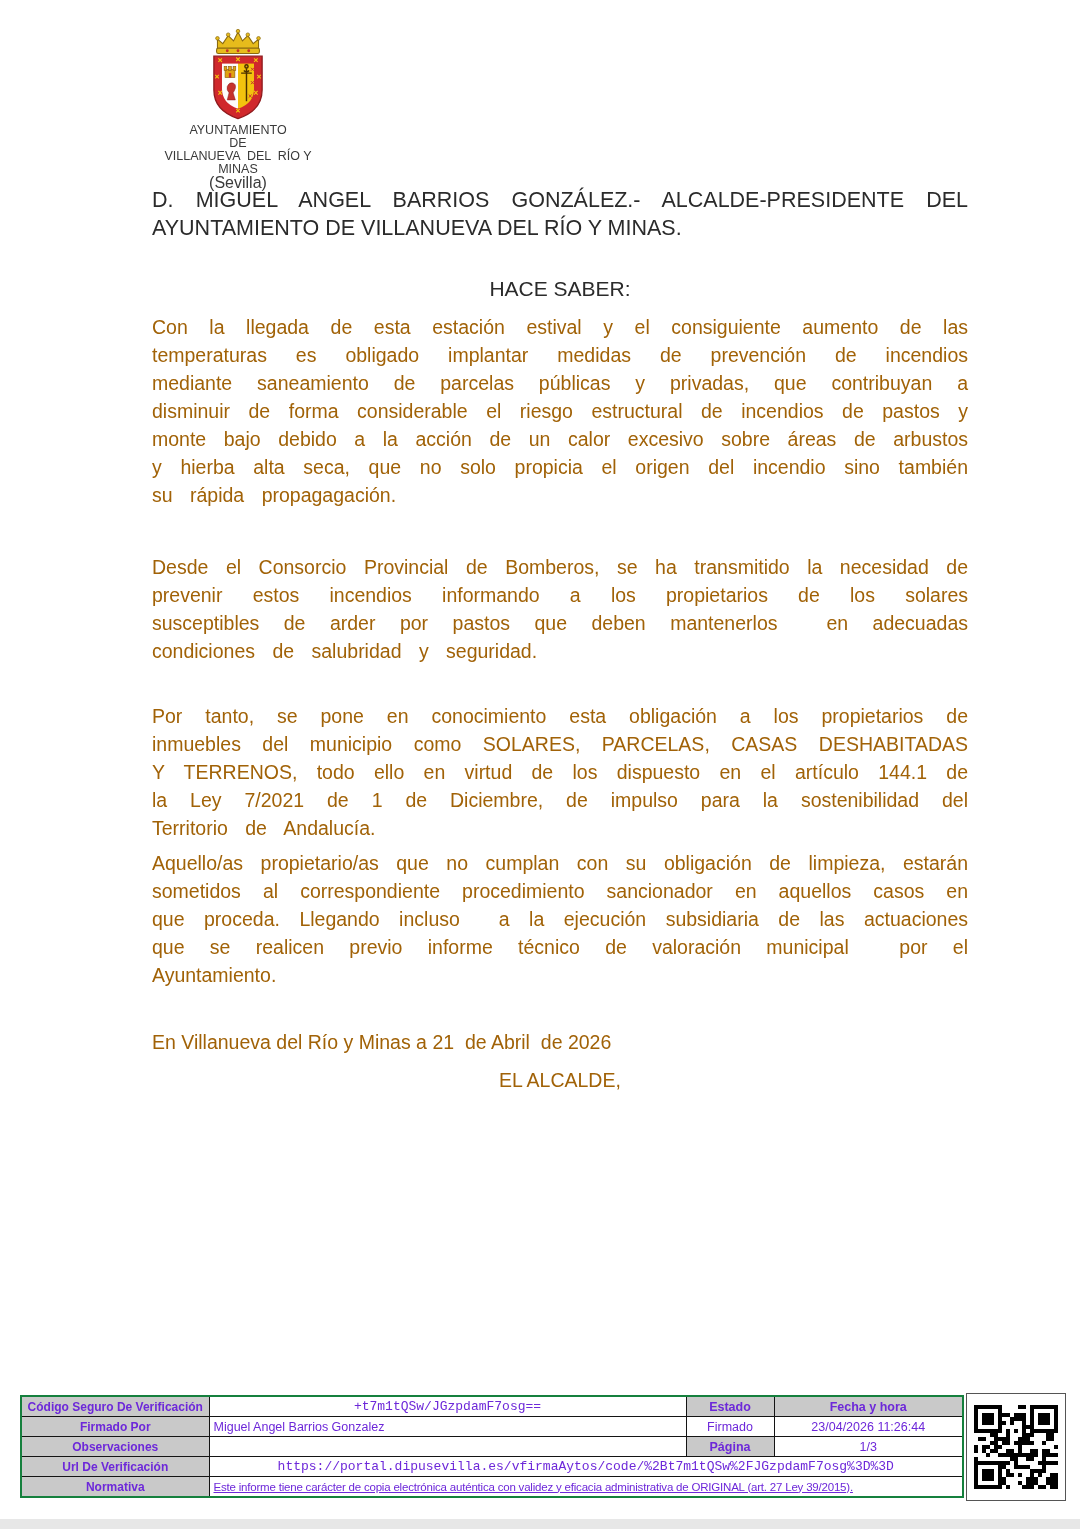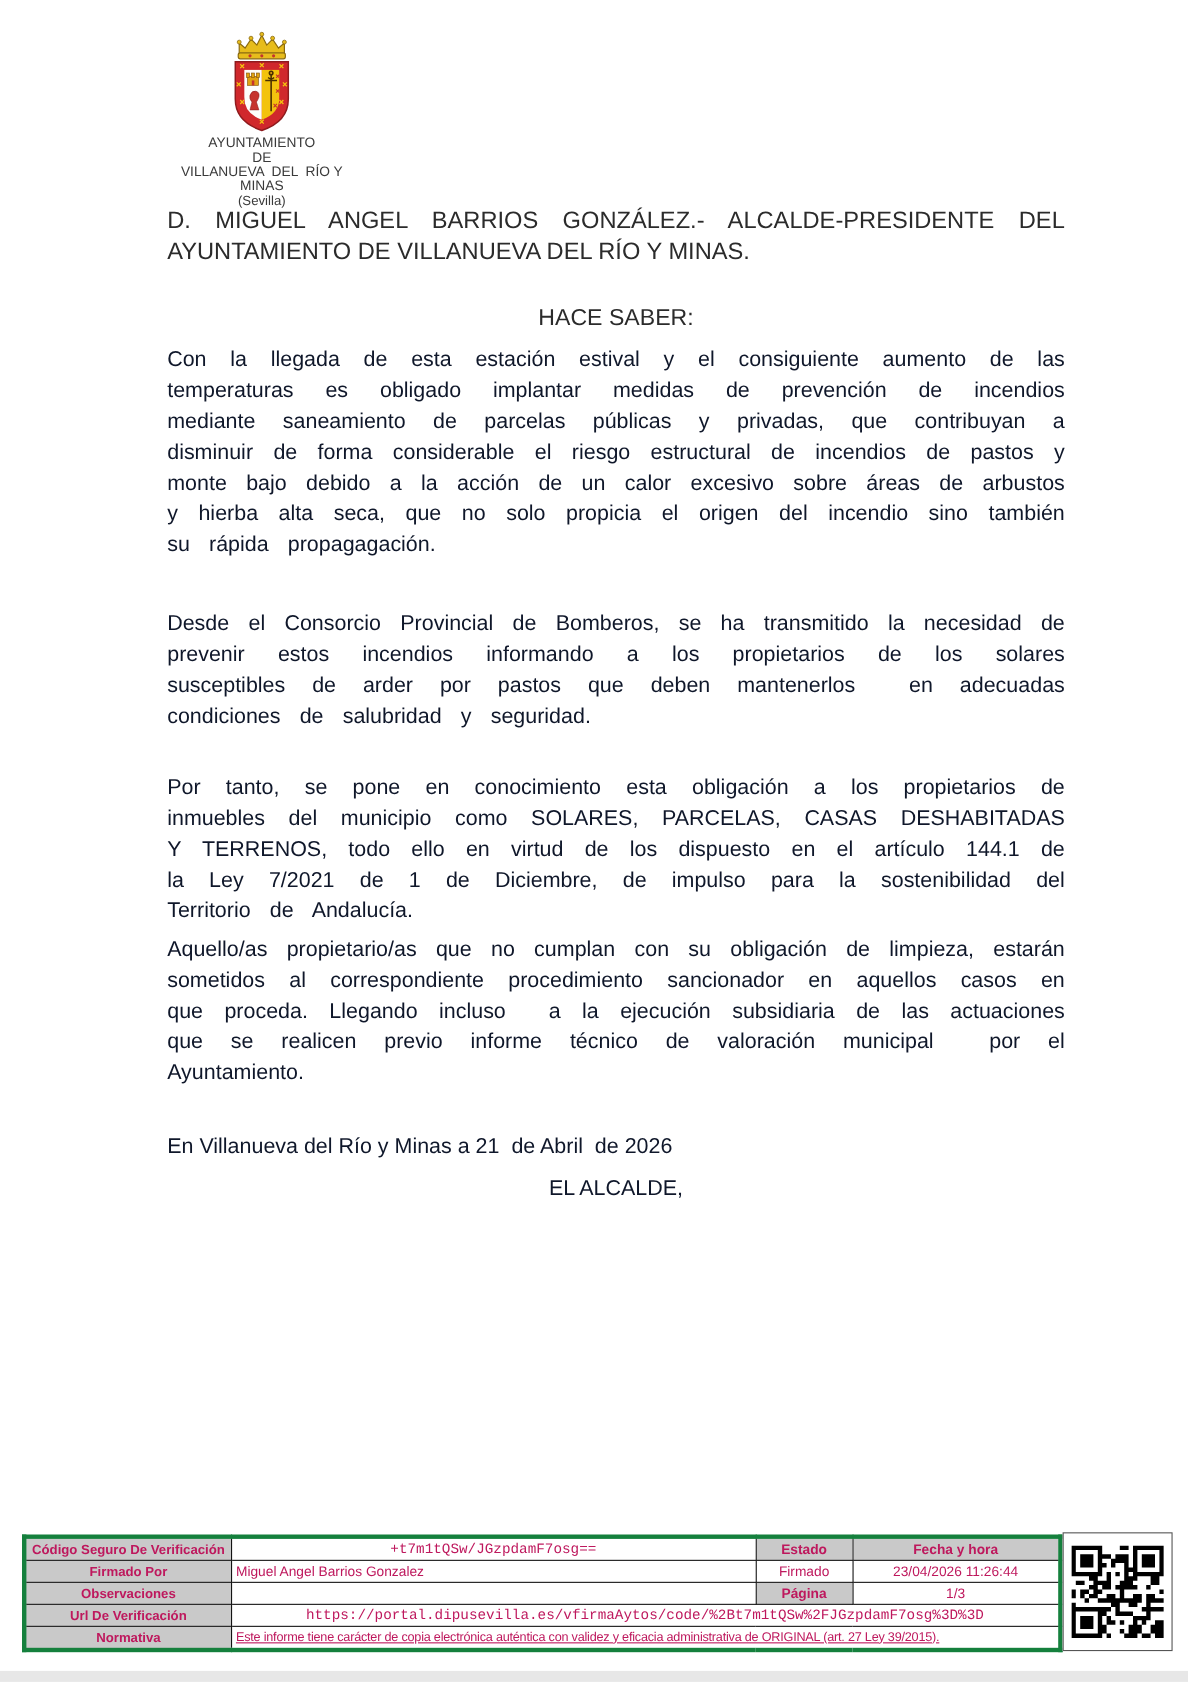--- a/index.html
+++ b/index.html
@@ -3,40 +3,40 @@
 <meta charset="utf-8">
 <style>
   html,body{margin:0;padding:0;background:#fff;}
   #page{position:relative;width:1080px;height:1535px;background:#ffffff;overflow:hidden;
         font-family:"Liberation Sans",sans-serif;color:#262626;}
 
   
   .emblem{position:absolute;left:148px;top:24px;width:180px;text-align:center;}
   .emblem svg{display:block;margin:0 auto;}
   .org-line{font-size:12.5px;line-height:13px;color:#3a3a3a;white-space:pre-wrap;}
-  .org-line.small{font-size:12px;}
+  .org-line.small{font-size:16px;}
 
   
   .doc-title{position:absolute;left:152px;top:186px;width:816px;
              font-size:21.5px;line-height:28px;text-align:justify;color:#2b2b2b;}
   .hace-saber{position:absolute;left:152px;top:277px;width:816px;text-align:center;
               font-size:21px;color:#2b2b2b;}
   .bodytext{position:absolute;left:152px;top:313px;width:816px;
-            font-size:19.5px;line-height:28px;color:#0f172a;}
+            font-size:19.5px;line-height:28px;color:#a16207;}
   .bodytext p{margin:0;text-align:justify;word-spacing:12px;white-space:pre-wrap;}
   .bodytext p.noj{text-align:left;word-spacing:normal;}
   .p2{margin-top:44px!important;} .p3{margin-top:37px!important;}
   .p4{margin-top:40px!important;} .p5{margin-top:7px!important;}
   .pclosing{margin-top:40px!important;} .pdate{margin-top:39px!important;}
   .psign{margin-top:10px!important;text-align:center!important;word-spacing:normal!important;}
   .em-strong{font-weight:bold;text-decoration:underline;}
 
   
   .vtable{position:absolute;left:20px;top:1395px;border-collapse:collapse;
-          border:4px solid #15803d;font-size:12.5px;color:#be185d;table-layout:fixed;}
+          border:2px solid #15803d;font-size:12.5px;color:#6d28d9;table-layout:fixed;}
   .vtable td{border:1px solid #141414;height:19px;padding:0 4px;overflow:hidden;white-space:nowrap;}
   .vtable td.lbl{background:#c9c9c9;font-weight:bold;text-align:center;font-size:12px;}
   .vtable td.hdr{background:#c9c9c9;font-weight:bold;text-align:center;}
   .vtable td.ctr{text-align:center;}
   .vtable td.mono{font-family:"Liberation Mono",monospace;font-size:13px;text-align:center;}
   .vtable td.norm{font-size:11.5px;letter-spacing:-0.2px;text-decoration:underline;}
 
   .qr-box{position:absolute;left:966px;top:1393px;width:98px;height:106px;
           background:#fff;border:1px solid #555;display:flex;align-items:center;justify-content:center;}
 

